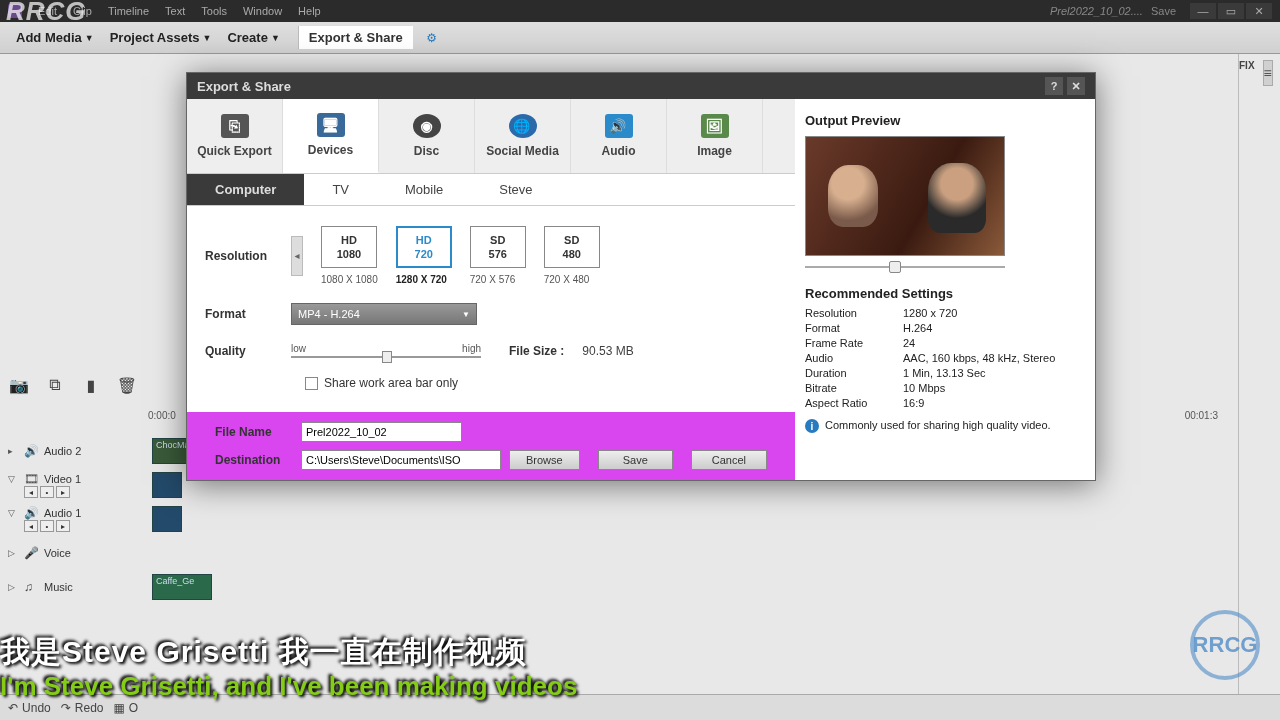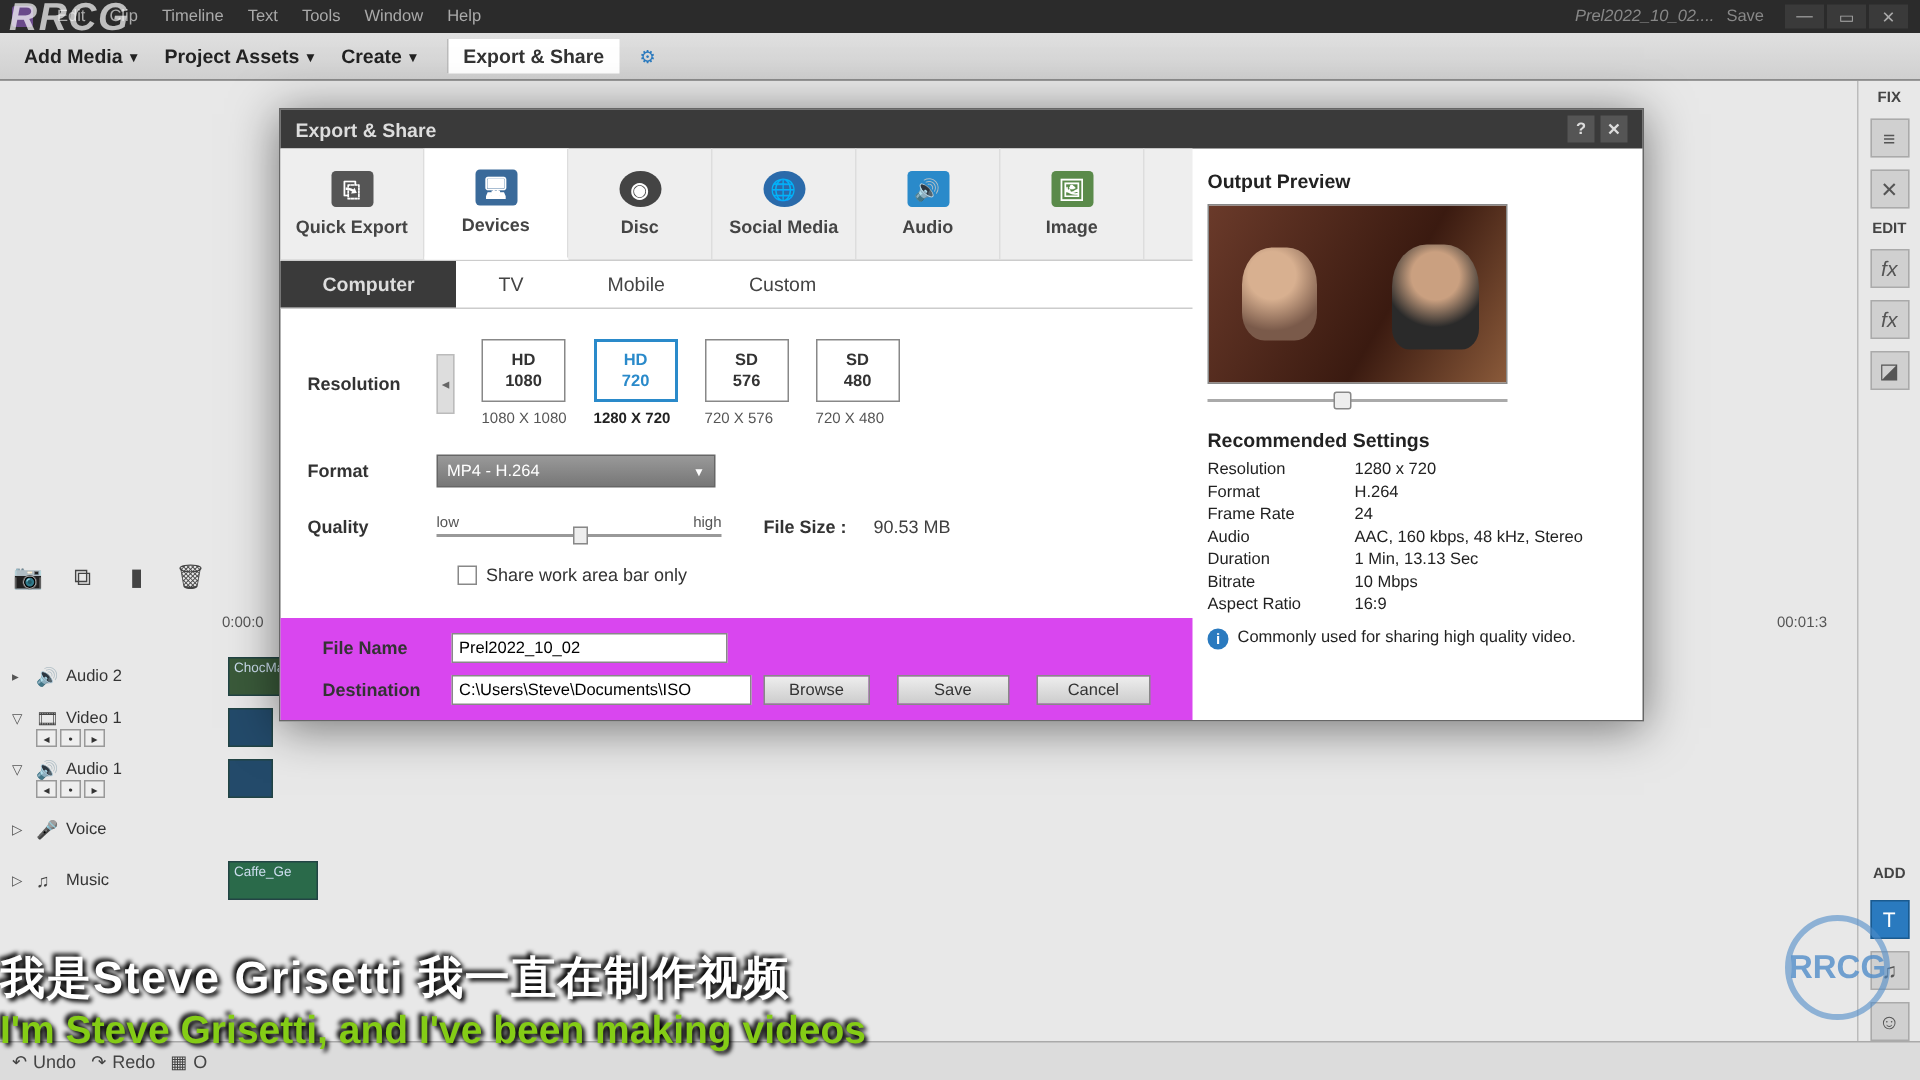--- a/index.html
+++ b/index.html
@@ -20,21 +20,21 @@
 .toolbar .btn { color: #222; font-weight: bold; font-size: 13px; padding: 4px 8px; cursor: pointer; display: flex; align-items: center; }
 .toolbar .btn .arr { font-size: 9px; margin-left: 3px; }
 .mode-tabs { margin-left: auto; margin-right: auto; display: flex; }
 .mode-tab { padding: 6px 18px; font-size: 14px; color: #444; cursor: pointer; }
 .mode-tab.active { background: #3a3a3a; color: #ddd; }
 .toolbar-right { display: flex; align-items: center; gap: 10px; }
 .toolbar-right .share-panel { background: #fff; padding: 4px 10px; font-weight: bold; font-size: 13px; border-left: 1px solid #bbb; }
 .gear { width: 18px; height: 18px; color: #2a7abf; display: flex; align-items: center; justify-content: center; }
 
 
-.right-sidebar { position: absolute; right: 0; top: 54px; bottom: 26px; width: 42px; background: #e8e8e8; border-left: 1px solid #bbb; display: flex; flex-direction: column; align-items: center; padding-top: 6px; gap: 8px; }
+.right-sidebar { position: absolute; right: 0; top: 54px; bottom: 26px; width: 42px; background: #e8e8e8; border-left: 1px solid #bbb; display: flex; flex-direction: row; padding-top: 6px; gap: 8px; }
 .right-sidebar .lbl { font-size: 10px; font-weight: bold; color: #444; }
 .right-sidebar .icon { width: 26px; height: 26px; background: #d0d0d0; border: 1px solid #aaa; display: flex; align-items: center; justify-content: center; color: #555; font-size: 14px; }
 .right-sidebar .icon.blue { background: #2a7abf; color: #fff; border-color: #1a5a8f; }
 .right-sidebar .lbl.add { margin-top: auto; margin-bottom: 4px; }
 
 
 .bg-area { position: absolute; left: 0; top: 54px; right: 42px; bottom: 26px; background: #e8e8e8; }
 .tl-toolbar { position: absolute; left: 8px; top: 320px; display: flex; gap: 14px; }
 .tl-toolbar .i { width: 22px; height: 22px; color: #444; display: flex; align-items: center; justify-content: center; font-size: 16px; }
 .tracks { position: absolute; left: 8px; top: 348px; right: 0; bottom: 0; }
@@ -99,21 +99,21 @@
 .slider { height: 2px; background: #999; position: relative; }
 .slider .thumb { position: absolute; top: -5px; left: 48%; width: 10px; height: 12px; background: #eee; border: 1px solid #888; }
 .fs { margin-left: 20px; font-size: 12px; font-weight: bold; color: #333; }
 .fs-val { margin-left: 10px; font-size: 12px; color: #404040; }
 
 .chk-row { display: flex; align-items: center; gap: 6px; margin-top: 10px; margin-left: 100px; }
 .chk { width: 13px; height: 13px; border: 1px solid #888; background: #fff; }
 
 .footer-sec { background: #d946ef; margin-top: 12px; padding: 10px 28px; }
 .footer-sec .row { margin-bottom: 8px; }
-.txt-input { width: 184px; height: 20px; border: 1px solid #888; background: #fff; font-size: 11px; padding: 0 4px; }
+.txt-input { width: 161px; height: 20px; border: 1px solid #888; background: #fff; font-size: 11px; padding: 0 4px; }
 .txt-input.wide { width: 200px; }
 .btn2 { height: 20px; padding: 0 16px; background: linear-gradient(#eee,#ccc); border: 1px solid #888; font-size: 11px; cursor: pointer; margin-left: 8px; display: flex; align-items: center; }
 .dlg-actions { display: flex; gap: 10px; margin-left: auto; }
 
 
 .preview-title { font-size: 13px; font-weight: bold; color: #222; margin-bottom: 8px; }
 .preview-img { width: 200px; height: 120px; background: linear-gradient(120deg,#6a3a2a 0%,#3a1a10 60%,#8a5a3a 100%); border: 1px solid #888; position: relative; overflow: hidden; }
 .preview-img::before { content:""; position:absolute; left:22px; top:28px; width:50px; height:62px; background: radial-gradient(circle at 40% 30%, #d8b090 30%, #7a5a4a 70%); border-radius: 40% 40% 30% 30%; }
 .preview-img::after { content:""; position:absolute; right:18px; top:26px; width:58px; height:70px; background: radial-gradient(circle at 50% 30%, #caa080 28%, #2a2a2a 60%); border-radius: 40% 40% 20% 20%; }
 .preview-slider { width: 200px; height: 2px; background: #aaa; margin-top: 10px; position: relative; }
@@ -316,21 +316,21 @@
         <div class="cat-tab">
             <div class="ic image">🖼</div>
             <span>Image</span>
           </div>
       </div>
 
       <div class="sub-tabs">
         <div class="sub-tab active">Computer</div>
         <div class="sub-tab">TV</div>
         <div class="sub-tab">Mobile</div>
-        <div class="sub-tab">Custom</div>
+        <div class="sub-tab">Steve</div>
       </div>
 
       <div class="form-area">
 
         <div class="row">
           <div class="lbl">Resolution</div>
           <div class="res-strip">
             <div class="res-arrow">◂</div>
             <div class="res-item">
               <div class="res-box">

